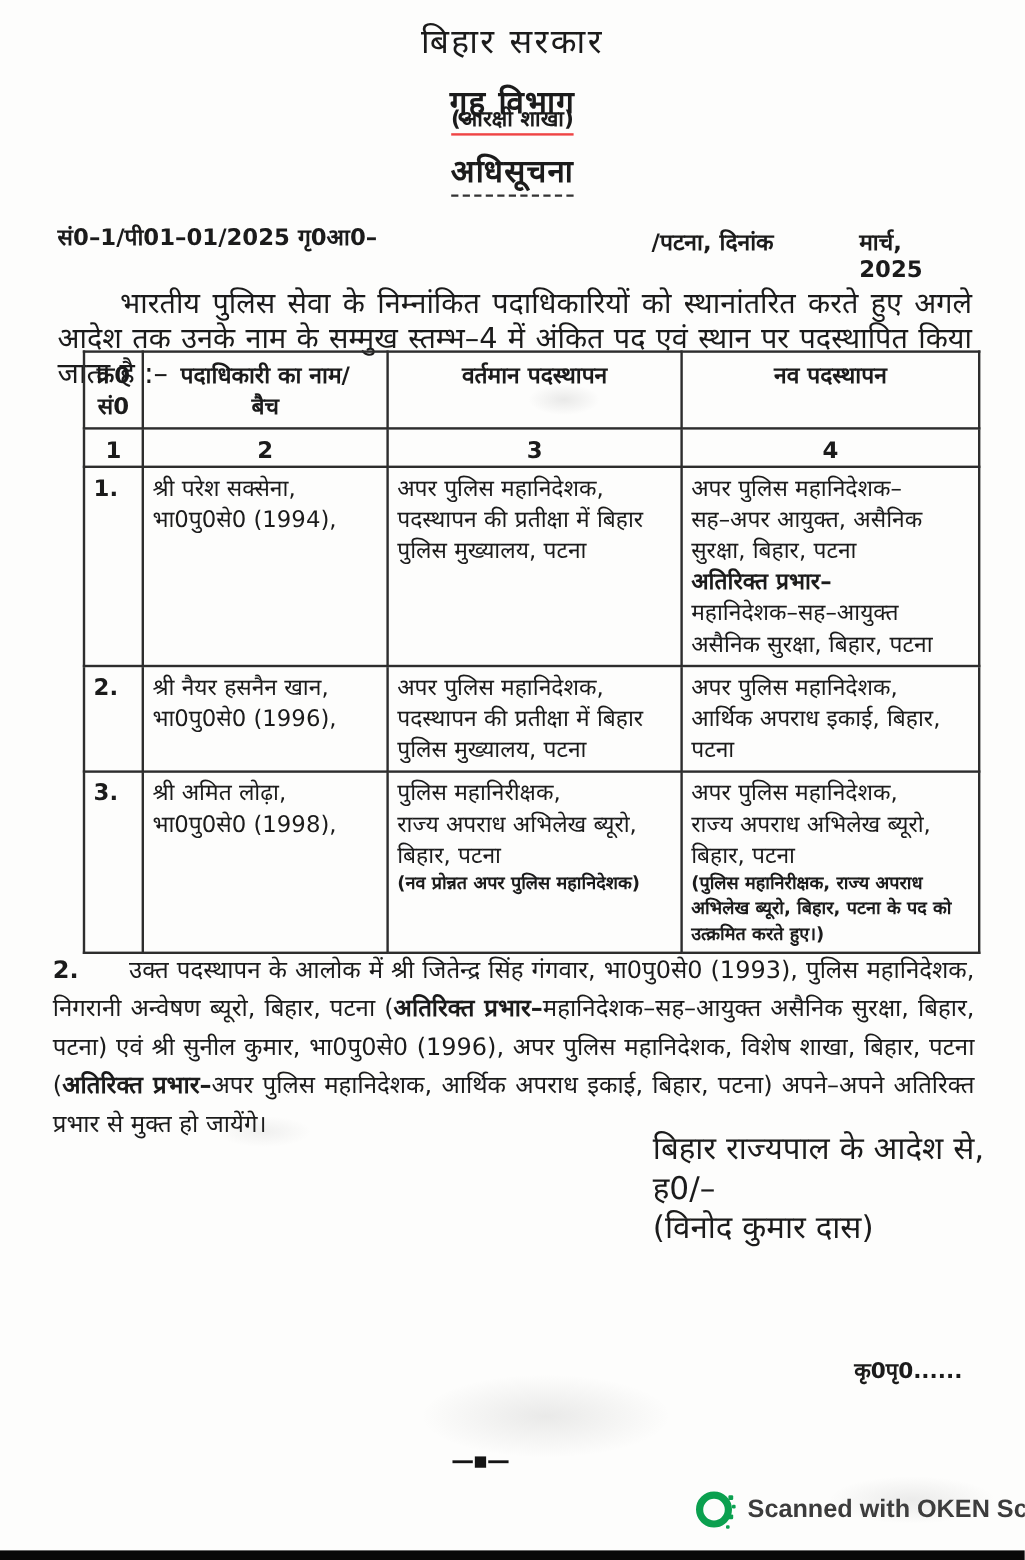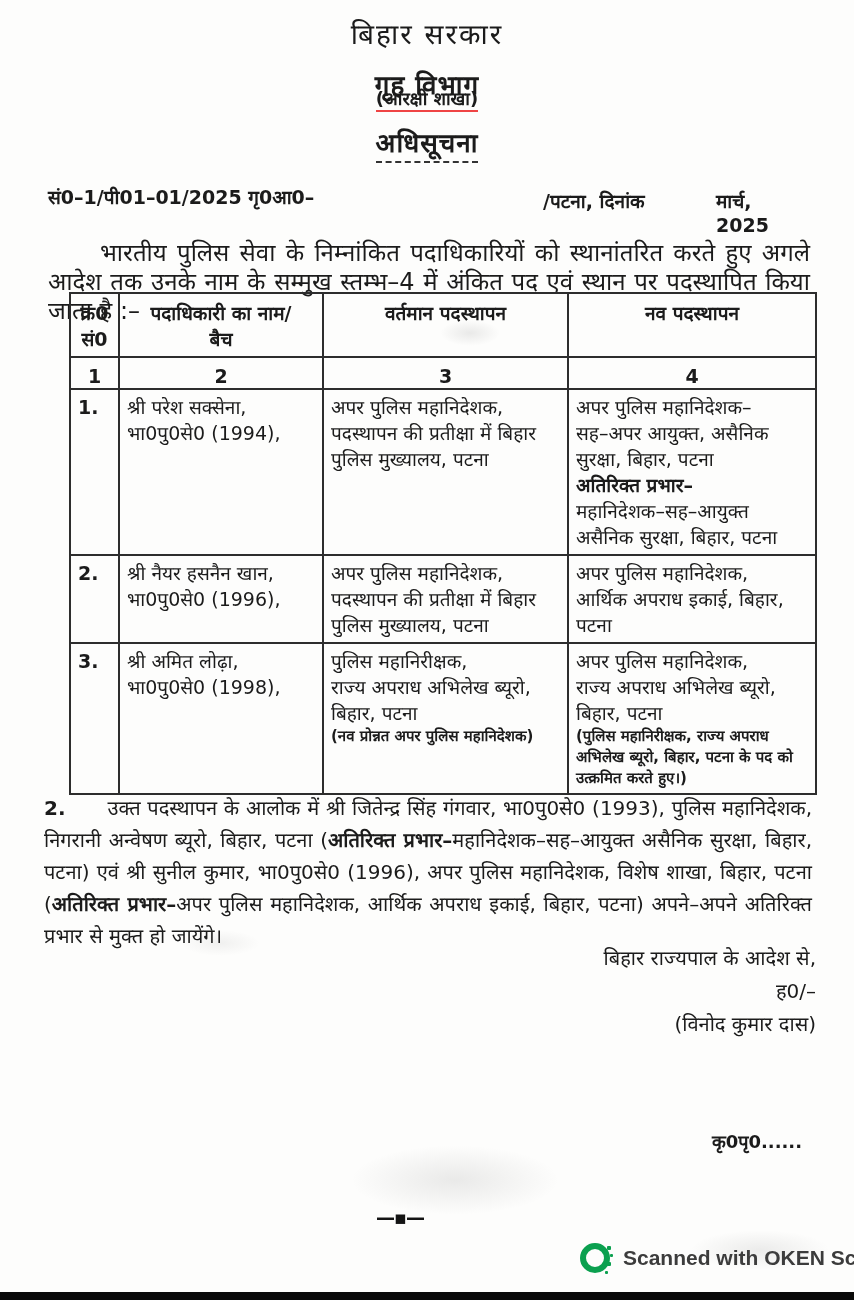--- a/index.html
+++ b/index.html
@@ -38,21 +38,21 @@
   td.sn{text-align:left;font-weight:bold;padding-left:8px;}
   .ln{display:block;}
   .ln.b{font-weight:bold;}
   .ln.smb{font-size:15px;line-height:21px;font-weight:bold;}
   
   .para2{top:772px;left:44px;width:768px;font-size:20px;line-height:32px;text-align:justify;}
   .p2num{font-weight:bold;}
   .p2gap{display:inline-block;width:42px;}
   .bseg{font-weight:bold;}
   
-  .sig{top:942px;left:520px;width:296px;text-align:right;font-size:20px;line-height:33px;}
+  .sig{top:942px;left:544px;width:296px;text-align:left;font-size:26px;line-height:33px;}
   .krupru{top:1129px;right:52px;font-size:18px;font-weight:bold;}
   
   .pagemark{top:1206px;left:376px;font-size:19px;font-weight:bold;color:#141414;letter-spacing:-1px;}
   .oken{top:1243px;left:580px;display:flex;align-items:center;gap:13px;white-space:nowrap;}
   .oken-logo{position:relative;width:30px;height:30px;flex:0 0 auto;}
   .oken-ring{position:absolute;left:0;top:0;width:18px;height:18px;border:6px solid #0ba04f;border-radius:50%;}
   .oken-dots i{position:absolute;background:#0ba04f;border-radius:1px;}
   .oken-dots i:nth-child(1){width:4px;height:4px;right:-1px;top:3px;}
   .oken-dots i:nth-child(2){width:3px;height:3px;right:-3px;top:11px;}
   .oken-dots i:nth-child(3){width:4px;height:4px;right:-1px;top:19px;}

